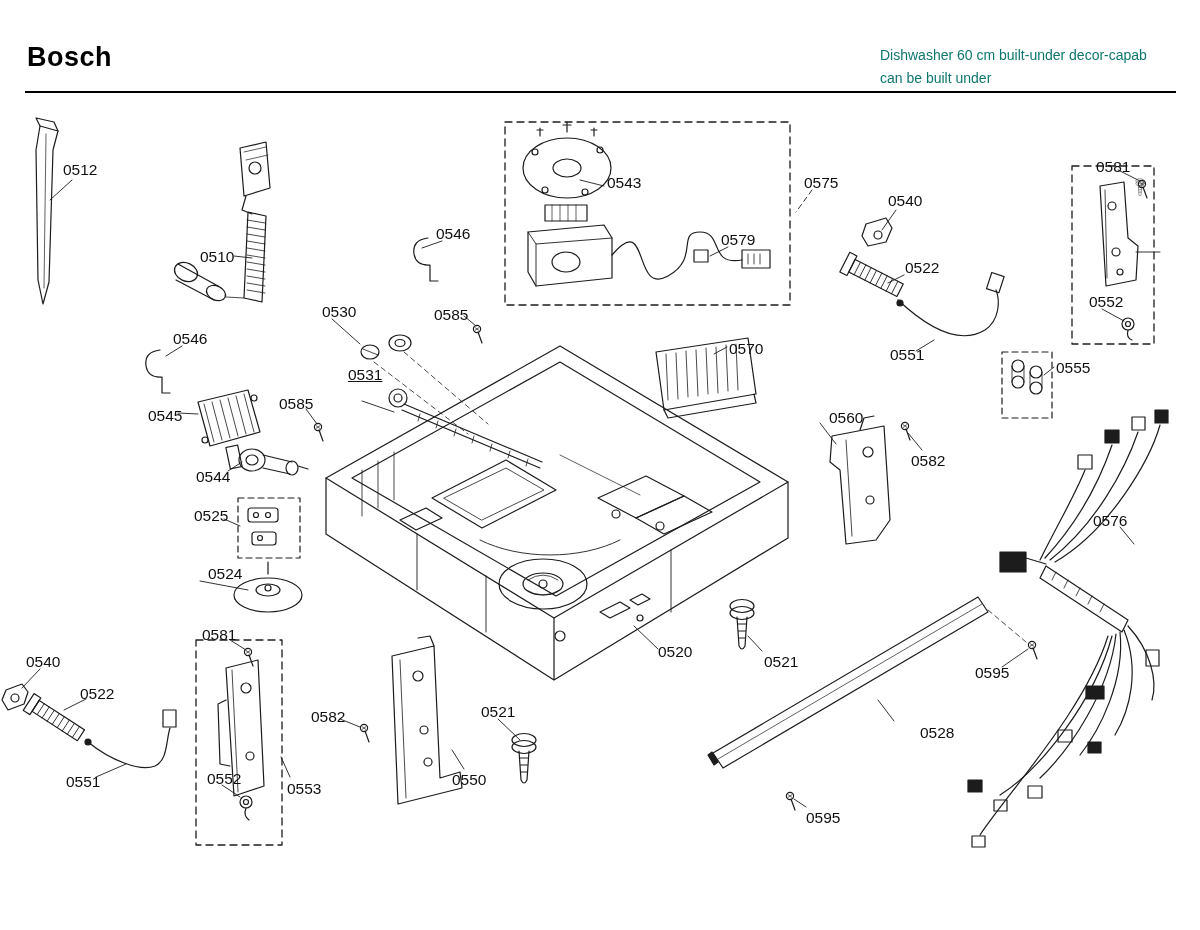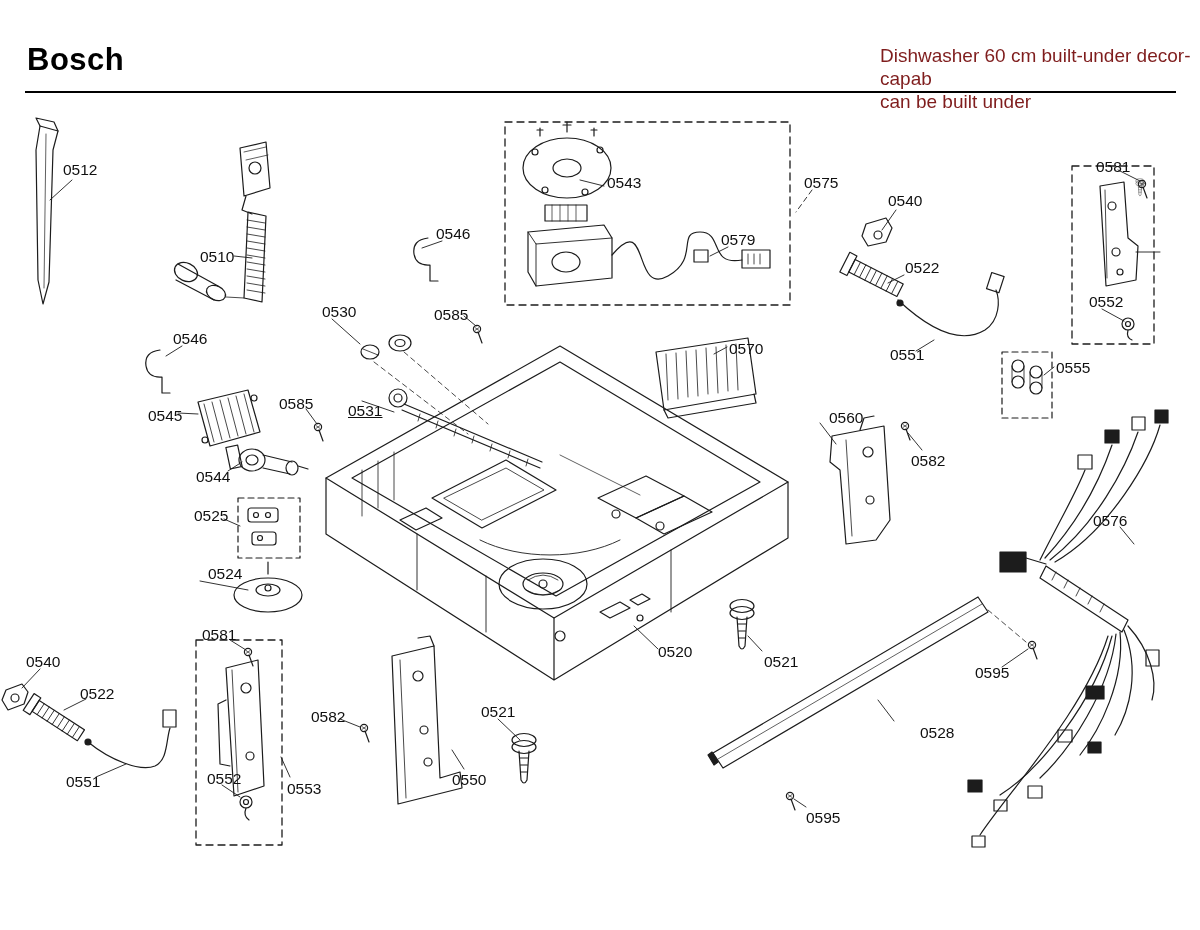--- a/index.html
+++ b/index.html
@@ -1,19 +1,19 @@
 <!DOCTYPE html>
 <html><head>
 <meta charset="utf-8">
 <style>
   * { margin:0; padding:0; box-sizing:border-box; }
   html,body { width:1200px; height:930px; background:#ffffff; font-family:"Liberation Sans", sans-serif; }
   .page { position:absolute; left:0; top:0; width:1200px; height:930px; background:#fff; overflow:hidden; }
-  .brand { position:absolute; left:27px; top:42px; font-size:31px; font-weight:700; color:#000; letter-spacing:.5px; }
-  .subtitle { position:absolute; left:880px; top:44px; font-size:19px; line-height:23px; color:#7f1d1d; }
+  .brand { position:absolute; left:27px; top:42px; font-size:27px; font-weight:700; color:#000; letter-spacing:.5px; }
+  .subtitle { position:absolute; left:880px; top:44px; font-size:14px; line-height:23px; color:#0f766e; }
   .rule { position:absolute; left:25px; top:91px; width:1151px; border-top:2.5px solid #000; }
   .diagram { position:absolute; left:0; top:0; width:1200px; height:726px; }
   svg.art { position:absolute; left:0; top:0; }
   .part-label { position:absolute; font-size:15.5px; color:#101010; white-space:nowrap; }
 </style>
 </head>
 <body>
 
 <div class="page">
   <div class="brand">Bosch</div>
@@ -378,21 +378,21 @@
         <div class="part-label" style="left: 200px; top: 248px;">0510</div>
         <div class="part-label" style="left: 721px; top: 231px;">0579</div>
         <div class="part-label" style="left: 905px; top: 259px;">0522</div>
         <div class="part-label" style="left: 1089px; top: 293px;">0552</div>
         <div class="part-label" style="left: 322px; top: 303px;">0530</div>
         <div class="part-label" style="left: 434px; top: 306px;">0585</div>
         <div class="part-label" style="left: 729px; top: 340px;">0570</div>
         <div class="part-label" style="left: 890px; top: 346px;">0551</div>
         <div class="part-label" style="left: 1056px; top: 359px;">0555</div>
         <div class="part-label" style="left: 173px; top: 330px;">0546</div>
-        <div class="part-label" style="left: 348px; top: 402px; text-decoration: underline;">0531</div>
+        <div class="part-label" style="left: 348px; top: 366px; text-decoration: underline;">0531</div>
         <div class="part-label" style="left: 279px; top: 395px;">0585</div>
         <div class="part-label" style="left: 793px; top: 409px; margin-left: 36px;">0560</div>
         <div class="part-label" style="left: 148px; top: 407px;">0545</div>
         <div class="part-label" style="left: 911px; top: 452px;">0582</div>
         <div class="part-label" style="left: 196px; top: 468px;">0544</div>
         <div class="part-label" style="left: 194px; top: 507px;">0525</div>
         <div class="part-label" style="left: 1093px; top: 512px;">0576</div>
         <div class="part-label" style="left: 164px; top: 565px; margin-left: 44px;">0524</div>
         <div class="part-label" style="left: 202px; top: 626px;">0581</div>
         <div class="part-label" style="left: 26px; top: 653px;">0540</div>

